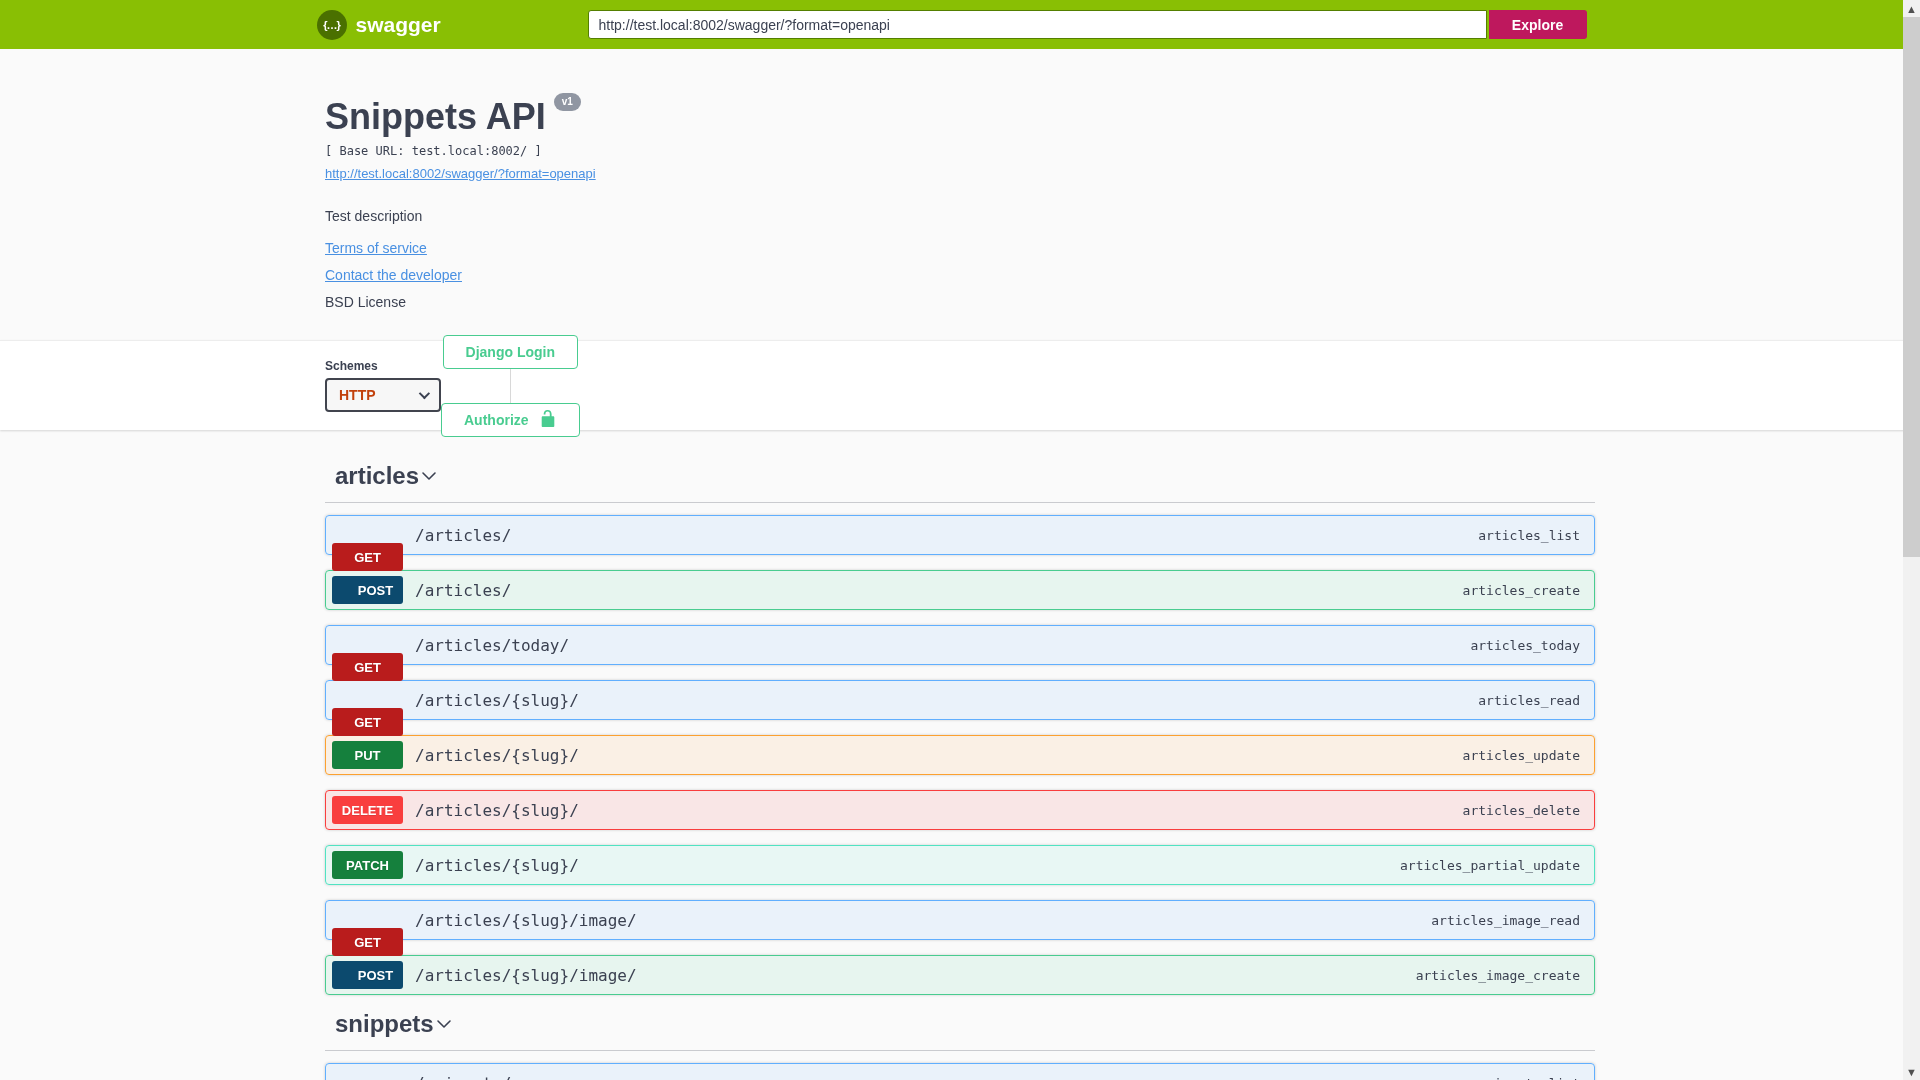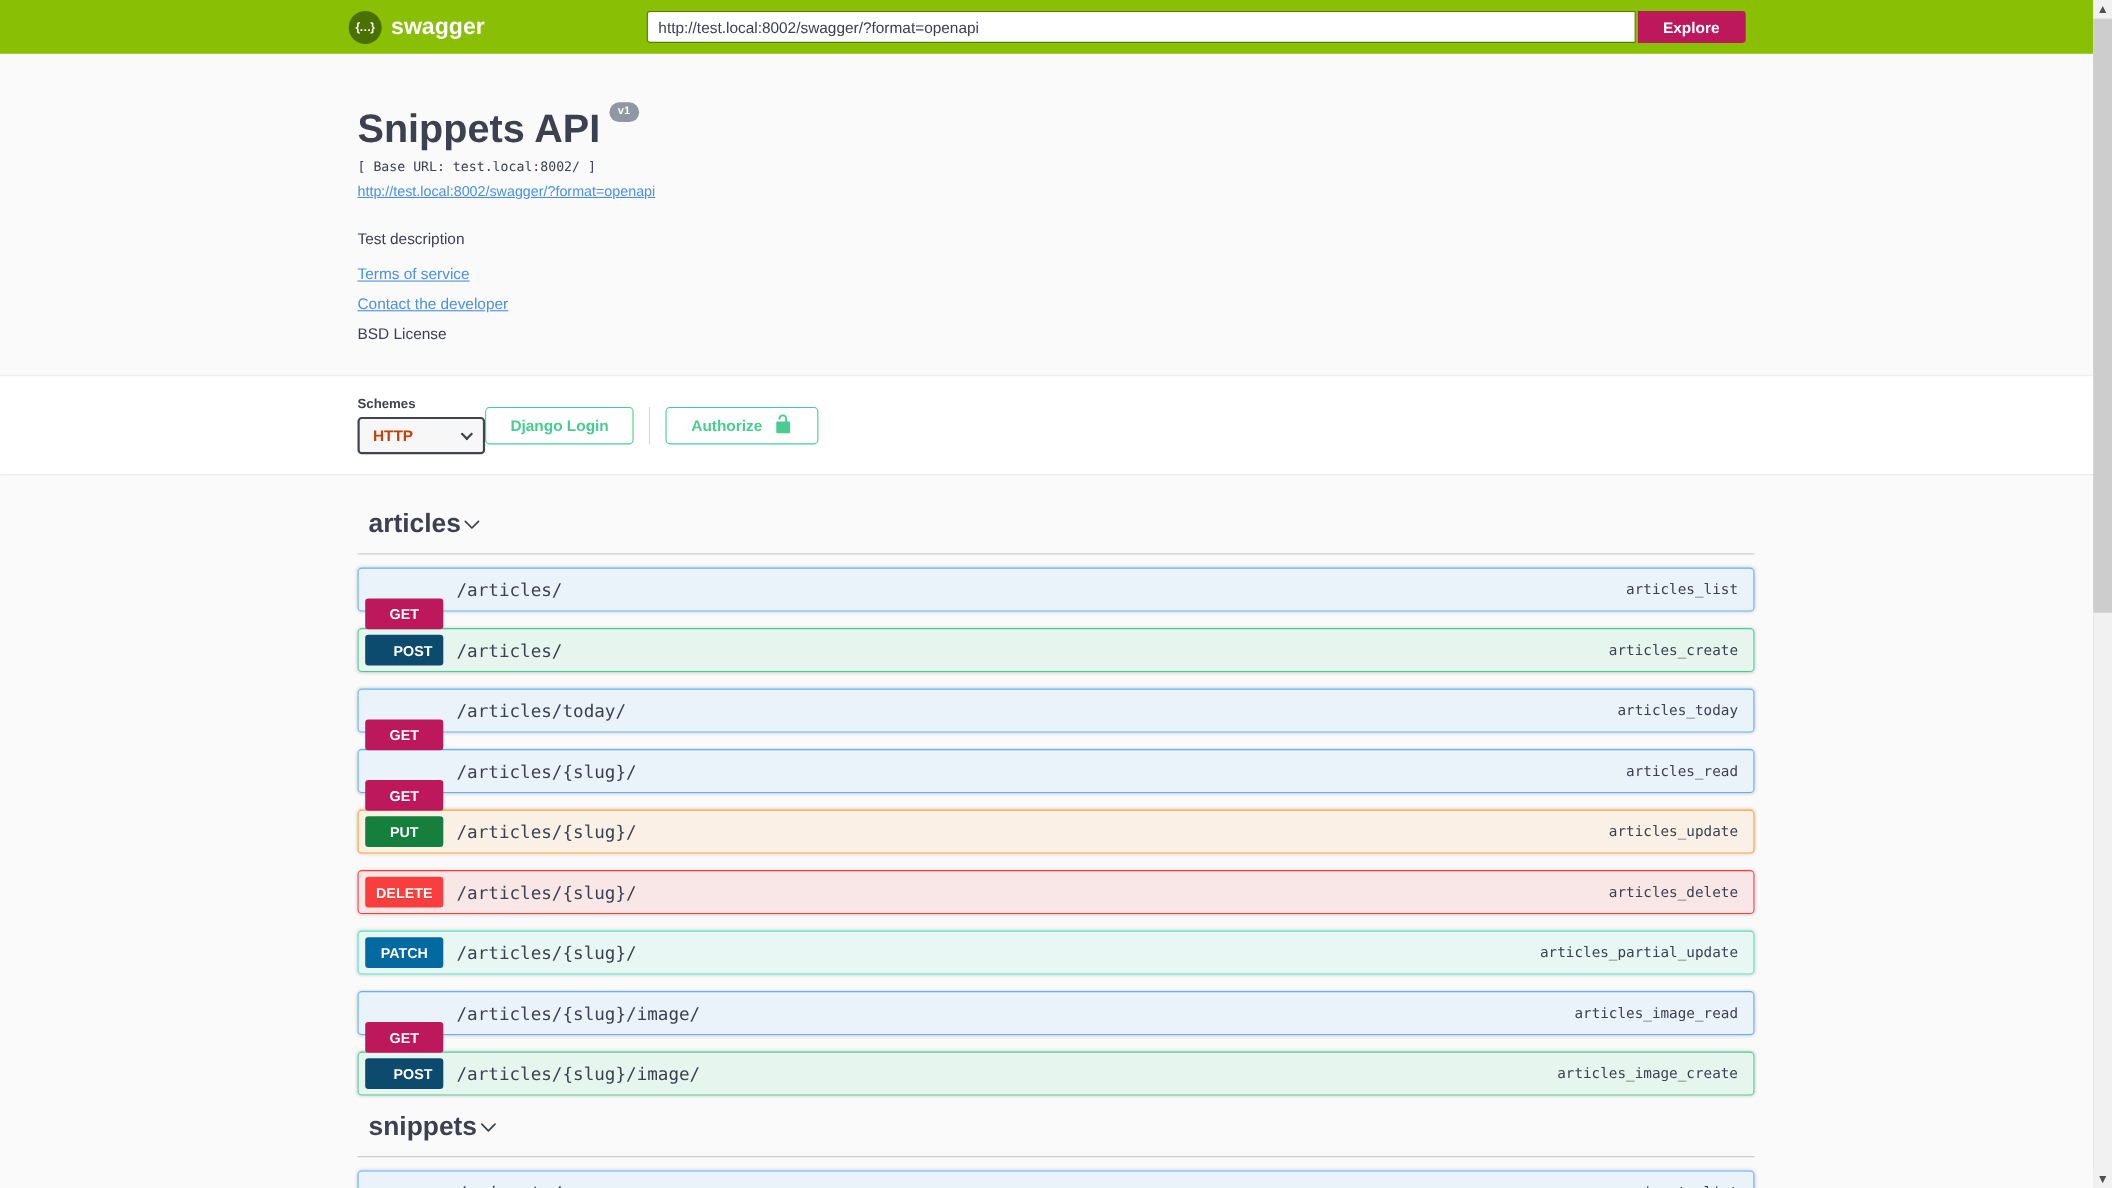--- a/index.html
+++ b/index.html
@@ -84,21 +84,21 @@
     background: #f7f7f7;
     display: flex; align-items: center; justify-content: space-between;
     padding: 0 12px; font-size: 14px; font-weight: bold; color: #c2410c;
     cursor: pointer;
   }
   .select-chevron {
     width: 8px; height: 8px;
     border-right: 2px solid #3b4151; border-bottom: 2px solid #3b4151;
     transform: rotate(45deg) translateY(-2px);
   }
-  .auth-wrapper { display: flex; align-items: center; }
+  .auth-wrapper { display: flex; align-items: center; flex-direction: column; }
   .auth-btn {
     height: 34px; background: #ffffff;
     border: 1.5px solid #49cc90; border-radius: 4px;
     color: #49cc90; font-weight: bold; font-size: 14px;
     padding: 0 22px; cursor: pointer;
     display: flex; align-items: center; gap: 10px;
     font-family: "Liberation Sans", sans-serif;
   }
   .auth-divider { width: 1px; height: 34px; background: #d8d8d8; margin: 0 14px; }
 
@@ -129,29 +129,29 @@
     color: #ffffff; font-size: 13px; font-weight: bold;
     display: flex; align-items: center; justify-content: center;
     font-family: "Liberation Sans", sans-serif;
     text-shadow: 0 1px 0 rgba(0,0,0,.1);
     flex-shrink: 0;
   }
   .op-path { margin-left: 12px; font-size: 16px; color: #3b4151; }
   .op-id { margin-left: auto; margin-right: 14px; font-size: 13px; color: #3b4151; }
 
   .op-get    { background: rgba(97,175,254,.10); border-color: #61affe; }
-  .op-get    .op-badge { background: #be185d; margin-top: 44px; }
+  .op-get    .op-badge { background: #b91c1c; margin-top: 44px; }
   .op-post   { background: rgba(73,204,144,.10); border-color: #49cc90; }
   .op-post   .op-badge { background: #0c4a6e; padding-left: 16px; }
   .op-put    { background: rgba(252,161,48,.10); border-color: #fca130; }
   .op-put    .op-badge { background: #15803d; text-align: right; }
   .op-delete { background: rgba(249,62,62,.10);  border-color: #f93e3e; }
   .op-delete .op-badge { background: #f93e3e; }
   .op-patch  { background: rgba(80,227,194,.10); border-color: #50e3c2; }
-  .op-patch  .op-badge { background: #0369a1; }
+  .op-patch  .op-badge { background: #15803d; }
 
   
   .scrollbar {
     position: fixed; top: 0; right: 0;
     width: 17px; height: 1080px;
     background: #f1f1f1; z-index: 50;
   }
   .scroll-arrow {
     position: absolute; left: 0; width: 17px; height: 17px;
     display: flex; align-items: center; justify-content: center;

